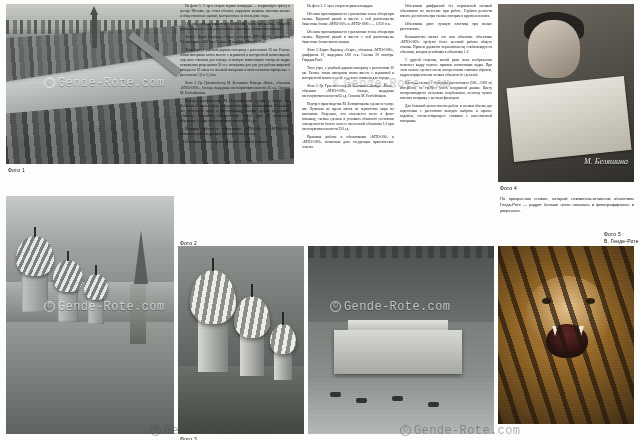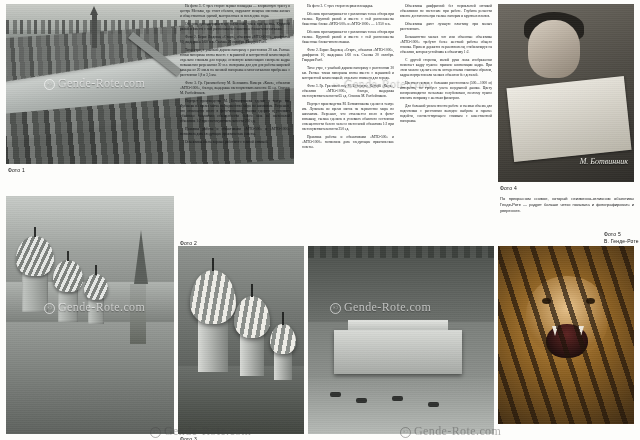--- a/index.html
+++ b/index.html
@@ -269,21 +269,21 @@
     font-family: "Liberation Sans", sans-serif;
     font-size: 4px;
     line-height: 6px;
     color: #17181a;
     text-align: justify;
   }
 
   
   .wm {
     position: absolute;
-    font-family: Liberation Serif, serif;
+    font-family: Liberation Mono, monospace;
     font-size: 12px;
     color: rgba(255,255,255,.62);
     text-shadow: 0 1px 1px rgba(0,0,0,.35);
     white-space: nowrap;
     letter-spacing: .4px;
     pointer-events: none;
   }
   .wm .c {
     display: inline-block;
     border: 1px solid rgba(255,255,255,.6);
@@ -360,21 +360,21 @@
     <div class="car" style="left:48px; top:152px;"></div>
     <div class="car" style="left:84px; top:150px;"></div>
     <div class="car" style="left:120px; top:156px;"></div>
     <div class="grain"></div>
   </div>
 
   <div class="photo" id="photo5">
     <div class="hair"></div>
     <div class="head"></div>
     <div class="paper"></div>
-    <div class="sig">М. Ботвинник</div>
+    <div class="sig">М. Беляшина</div>
     <div class="grain"></div>
   </div>
   <div class="caption" style="left:500px; top:185px;">Фото 4</div>
 
   <div class="photo" id="photo6">
     <div class="face"></div>
     <div class="eye" style="left:44px; top:52px;"></div>
     <div class="eye" style="left:88px; top:52px;"></div>
     <div class="mouth"></div>
     <div class="fang" style="left:54px; top:80px;"></div>

